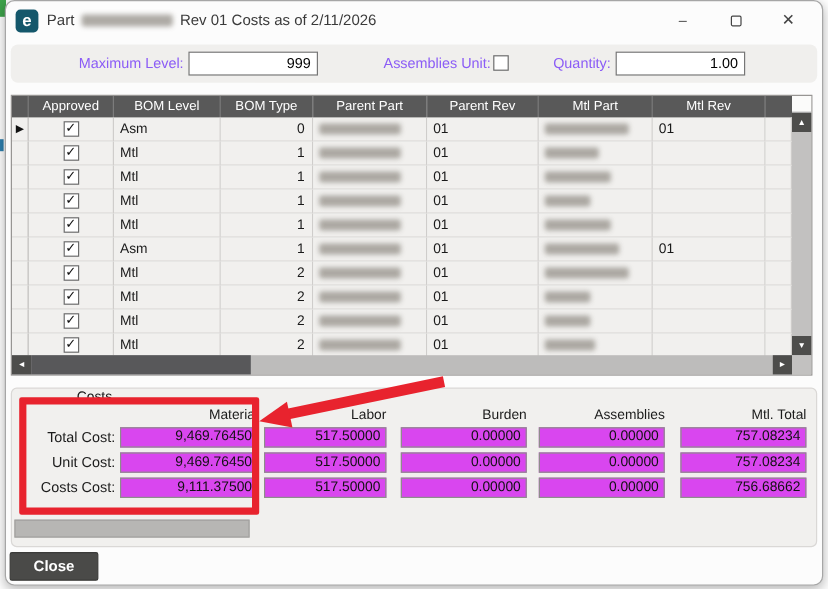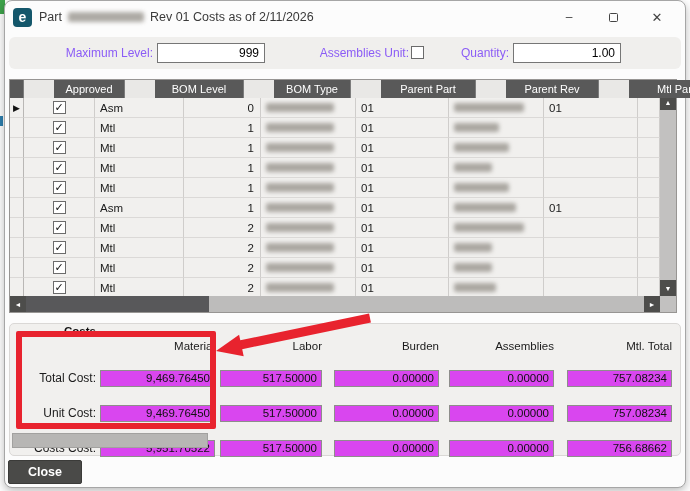--- a/index.html
+++ b/index.html
@@ -30,21 +30,21 @@
   .tb-label { position:absolute; top:9px; font-size:12px; color:#8b5cf6; text-align:right; }
   .tb-input { position:absolute; top:6px; height:20px; width:108px; border:1px solid #767676; background:#fff;
               font-size:12px; text-align:right; padding-right:5px; font-family:inherit; }
   .cbx { width:13px; height:13px; background:#fff; border:1px solid #6b6b6b; display:flex; align-items:center; justify-content:center;
          font-size:11px; font-weight:bold; color:#111; line-height:1; }
 
   
   .grid { position:absolute; left:4px; top:78px; width:668px; height:234px; border:1px solid #979593; background:#e9e8e6; display:flex; }
   .grid-main { width:650px; }
   .g-row, .g-head { display:grid; grid-template-columns:14px 71px 89px 77px 95px 93px 95px 94px 22px; }
-  .g-head { height:18px;gap:30px; }
+  .g-head { height:18px; }
   .h-cell { background:#595959; color:#fff; font-size:11px; display:flex; align-items:center; justify-content:center; border-right:1px solid #7c7c7c; }
   .g-row { height:20px; }
   .g-cell { background:#f1f0ee; border-right:1px solid #cfcdcb; border-bottom:1px solid #dbd9d7; font-size:11.5px; color:#1a1a1a;
             display:flex; align-items:center; overflow:hidden; }
   .g-cell.sel { background:#f1f0ee; border-right:1px solid #b9b7b5; justify-content:center; font-size:9px; color:#111; }
   .g-cell.center { justify-content:center; }
   .g-cell.right { justify-content:flex-end; padding-right:6px; }
   .g-cell.left { padding-left:5px; }
   .g-cell .blur { margin-left:5px; }
 
@@ -52,24 +52,24 @@
   .vscroll { width:16px; display:flex; flex-direction:column; background:#c6c5c4; }
   .v-corner { height:14px; background:#fbfbfa; border-bottom:1px solid #b5b5b5; }
   .scroll-btn { height:16px; width:16px; background:#4d4d4b; color:#fff; font-size:7px; display:flex; align-items:center; justify-content:center; }
   .v-track { flex:1; background:#c2c1c0; }
   .hscroll { position:absolute; left:0; bottom:0; width:650px; height:16px; background:#bdbcbb; display:flex; }
   .grid-main { position:relative; }
 
   
   .costs-panel { position:absolute; left:4px; top:322px; width:672px; height:133px; background:#f1f0ee;
                  border:1px solid #dad8d6; border-radius:5px; }
-  .costs-legend { position:absolute; left:6px; top:1px; font-size:11.5px; font-weight:bold; color:#111;padding-left:48px; }
+  .costs-legend { position:absolute; left:6px; top:1px; font-size:11.5px; font-weight:normal; color:#111;padding-left:48px; }
   .costs-grid { position:absolute; left:1px; top:0; display:grid; padding-top:15px;
                 grid-template-columns:85px 4px 115px 5px 102px 12px 105px 10px 105px 13px 105px;
-                grid-template-rows:13px 17px 17px 17px; row-gap:18px; }
+                grid-template-rows:13px 17px 17px 17px; row-gap:4px; }
   .c-head { font-size:11.5px; color:#1b1b1b; text-align:right; align-self:end; }
   .c-rowlabel { font-size:12px; color:#1b1b1b; text-align:right; line-height:17px; }
   .c-field { background:#d946ef; border:1px solid #8e8d8b; font-size:11.5px; color:#111; text-align:right; padding-right:4px; line-height:15px; }
   .costs-bar { position:absolute; left:2px; top:109px; width:196px; height:15px; background:#b7b6b4; border:1px solid #a2a19f; }
 
   
   .close-btn { position:absolute; left:3px; top:459px; width:74px; height:24px; background:#4a4a48; border:1px solid #3b3b39;
                border-radius:2px; color:#fff; font-size:12.5px; font-weight:600; display:flex; align-items:center; justify-content:center; }
 
   
@@ -360,21 +360,21 @@
         <div class="c-field">517.50000</div>
           <div></div>
         <div class="c-field">0.00000</div>
           <div></div>
         <div class="c-field">0.00000</div>
           <div></div>
         <div class="c-field">757.08234</div>
 
         <div class="c-rowlabel">Costs Cost:</div>
           <div></div>
-        <div class="c-field">5,951.70522</div>
+        <div class="c-field">9,111.37500</div>
           <div></div>
         <div class="c-field">517.50000</div>
           <div></div>
         <div class="c-field">0.00000</div>
           <div></div>
         <div class="c-field">0.00000</div>
           <div></div>
         <div class="c-field">756.68662</div>
       </div>
       <div class="costs-bar"></div>

